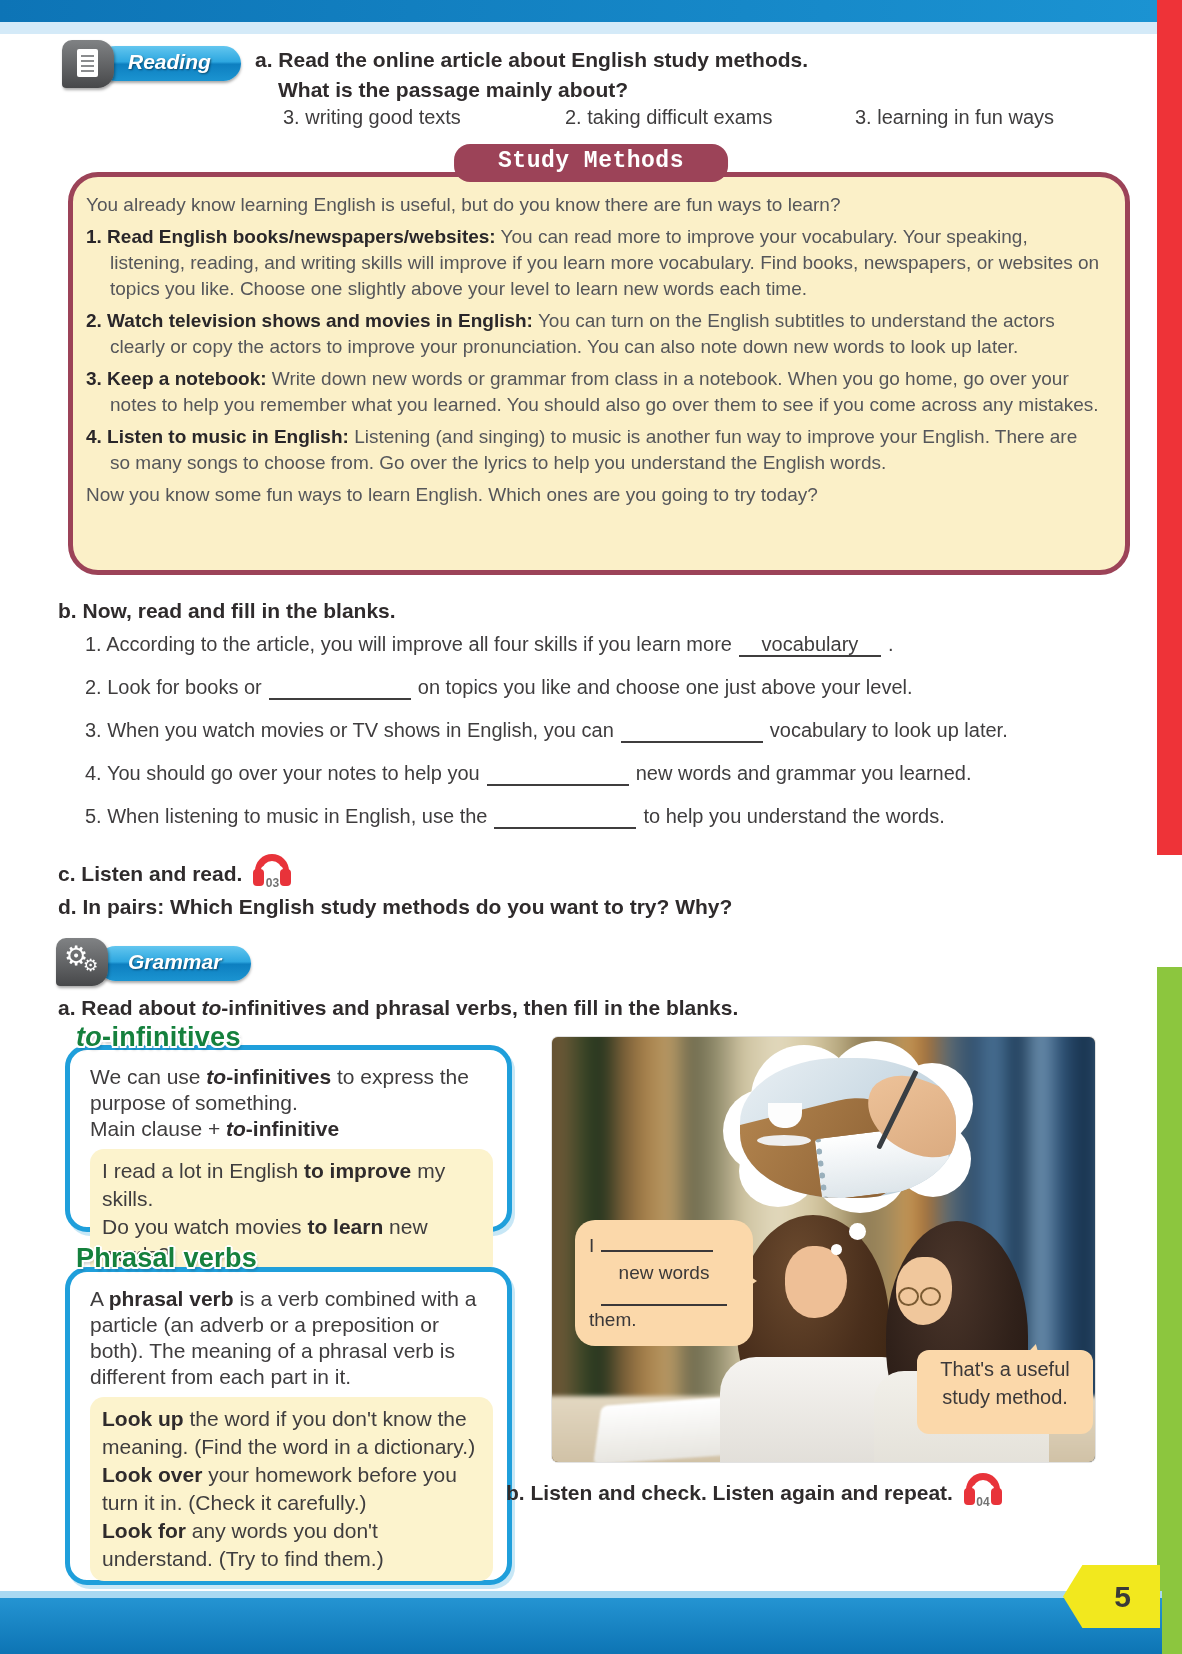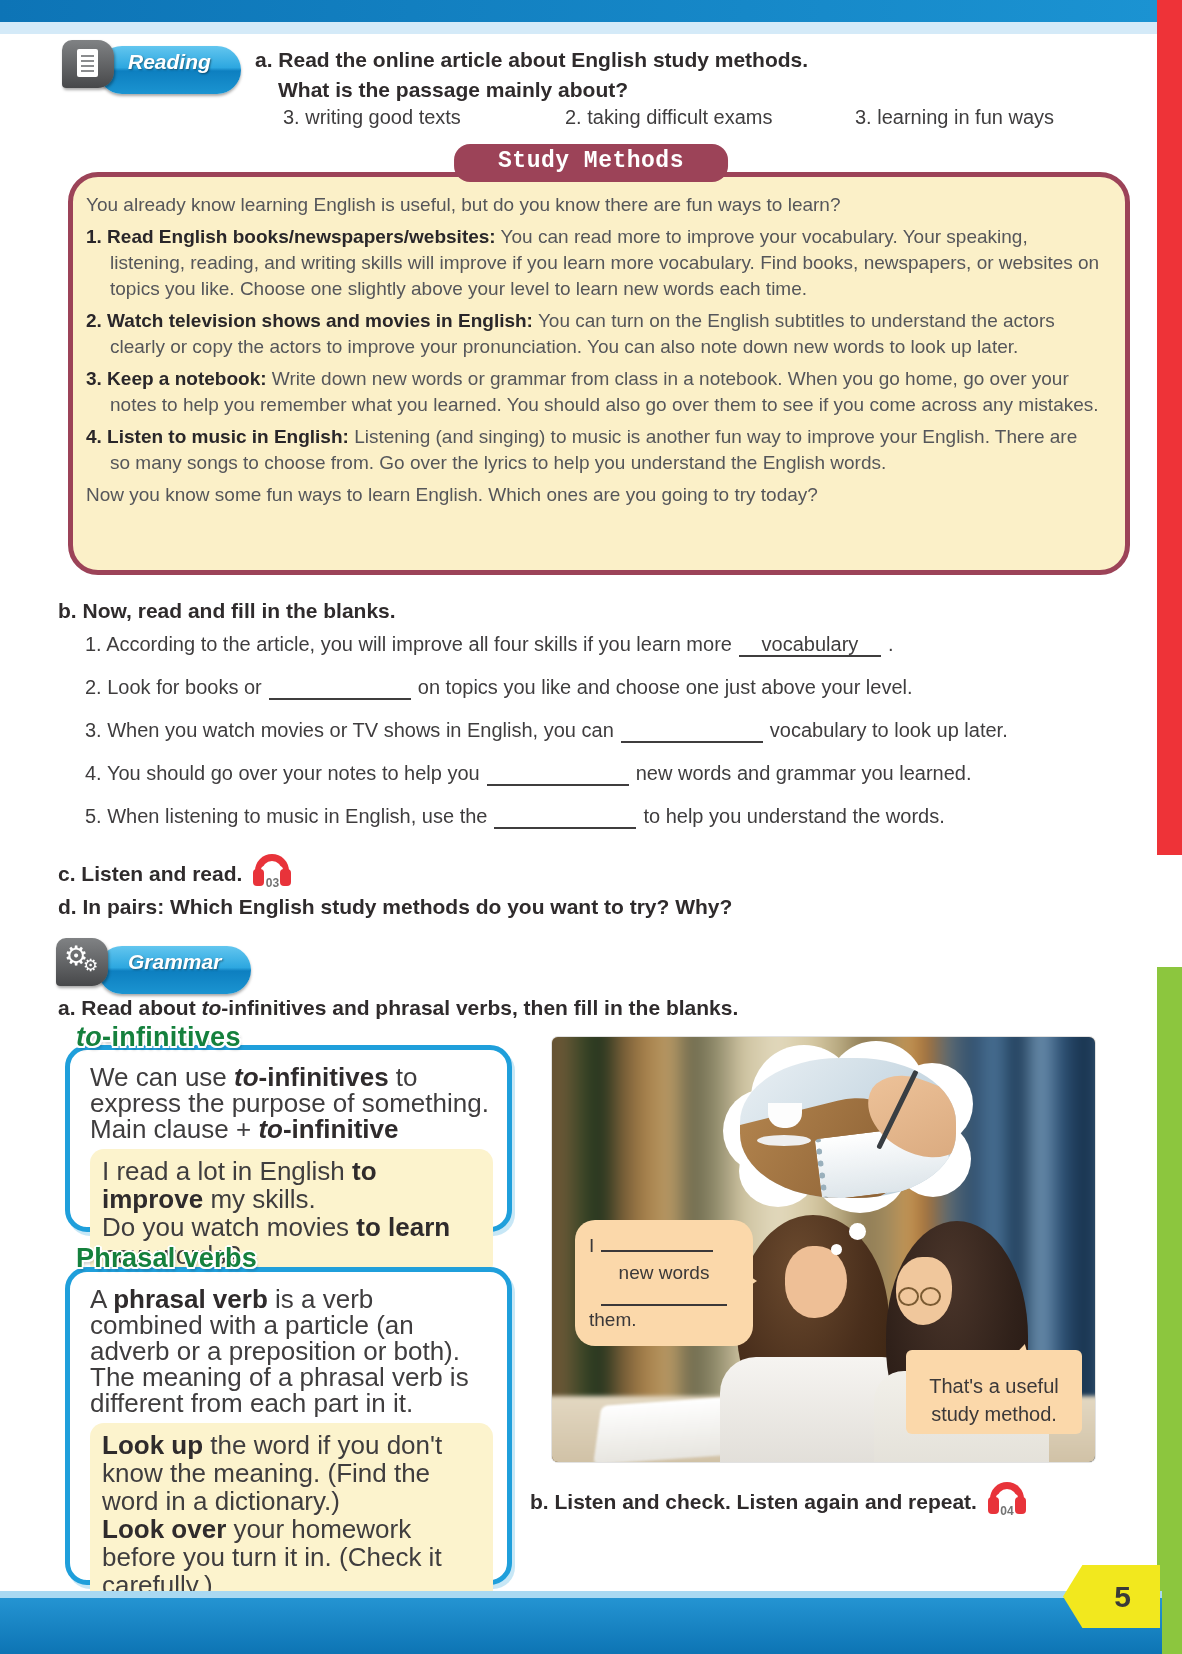--- a/index.html
+++ b/index.html
@@ -22,21 +22,21 @@
   .icon-chip{position:absolute;width:52px;height:48px;background:linear-gradient(180deg,#808284,#47484a);
     border-radius:10px 16px 16px 4px;box-shadow:1px 2px 3px rgba(0,0,0,.35);z-index:2;}
   .doc{position:absolute;left:15px;top:9px;width:21px;height:28px;background:#fff;border-radius:2px;}
   .doc::before{content:"";position:absolute;left:4px;top:6px;right:4px;height:17px;
     background:repeating-linear-gradient(#8a8c8e 0 2px,transparent 2px 5px);}
   .gear1{position:absolute;left:8px;top:2px;font-size:27px;color:#fff;}
   .gear2{position:absolute;left:27px;top:17px;font-size:17px;color:#fff;}
   .pill{position:absolute;display:inline-flex;align-items:center;justify-content:center;
     background:linear-gradient(180deg,#63c6ef 0%,#2da7e0 45%,#0d7fc0 52%,#1b94d1 100%);
     border-radius:999px;color:#fff;font-weight:bold;font-style:italic;font-size:21px;
-    padding:4px 30px 20px;box-shadow:0 2px 3px rgba(0,0,0,.35);text-shadow:1px 1px 2px rgba(0,0,0,.45);z-index:1;}
+    padding:4px 30px 7px;box-shadow:0 2px 3px rgba(0,0,0,.35);text-shadow:1px 1px 2px rgba(0,0,0,.45);z-index:1;}
   
   .task{position:absolute;font-weight:bold;font-size:21px;color:#2f2b2c;line-height:30px;}
   .task .it{font-style:italic;}
   .options{position:absolute;font-size:20px;color:#3f3d3e;}
   .options span{position:absolute;white-space:nowrap;}
   
   .study-box{position:absolute;left:68px;top:172px;width:1062px;height:403px;box-sizing:border-box;
     background:#fbf0c8;border:5px solid #9c4358;border-radius:30px;}
   .study-title{position:absolute;left:50%;top:144px;transform:translateX(-50%);background:#9c4358;
     color:#fff;font-weight:bold;font-size:23px;padding:4px 44px 8px;border-radius:16px;z-index:2;letter-spacing:.5px;font-family:Liberation Mono, monospace;}
@@ -58,21 +58,21 @@
   .cd .pad{position:absolute;top:15px;width:11px;height:17px;background:#e8333a;border-radius:4px;}
   .cd .pl{left:1px;} .cd .pr{left:28px;}
   .cd .lbl{position:absolute;top:3px;left:0;right:0;text-align:center;font-size:8px;font-weight:bold;font-style:italic;color:#fff;}
   .cd .num{position:absolute;top:14px;left:0;right:0;text-align:center;font-size:12px;font-weight:bold;color:#737373;}
   
   .gram-box{position:absolute;background:#fff;border:5px solid #1f9fdb;border-radius:22px;box-sizing:border-box;
     box-shadow:3px 4px 0 rgba(31,159,219,.25);}
   .gbadge{position:absolute;font-weight:bold;font-size:27px;color:#15803d;z-index:3;letter-spacing:.3px;
     text-shadow:2px 0 0 #fff,-2px 0 0 #fff,0 2px 0 #fff,0 -2px 0 #fff,1.5px 1.5px 0 #fff,-1.5px 1.5px 0 #fff,1.5px -1.5px 0 #fff,-1.5px -1.5px 0 #fff,2px 4px 3px rgba(0,0,0,.2);}
   .gbadge .it{font-style:italic;}
-  .gram-inner{position:absolute;left:20px;right:14px;top:14px;font-size:26px;line-height:26px;color:#3f3d3e;}
+  .gram-inner{position:absolute;left:20px;right:14px;top:14px;font-size:21px;line-height:26px;color:#3f3d3e;}
   .gram-inner p{margin:0;}
   .b{font-weight:bold;color:#2f2b2c;}
   .bi{font-weight:bold;font-style:italic;color:#2f2b2c;}
   .example-box{background:#fcf3cd;border-radius:14px;padding:8px 12px;margin-top:7px;line-height:28px;}
   
   .photo{position:absolute;left:552px;top:1037px;width:543px;height:425px;border-radius:6px;overflow:hidden;
     background:#c9b089;box-shadow:0 0 0 1px #e2e2e2;}
   .ph-bg{position:absolute;inset:-14px;filter:blur(7px);
     background:linear-gradient(90deg,#57452b 0%,#6e5a38 4%,#3a4526 8%,#23331e 11%,#7a5f38 15%,#a8824c 19%,#b99a66 23%,#6e6a4e 27%,#8f8a6a 31%,#cfc4a2 36%,#e2d9bd 42%,#d6c9a4 48%,#b7a87f 53%,#8f7c55 57%,#a08a5e 61%,#c49554 65%,#a5713a 68%,#5a6a74 72%,#31506e 76%,#4a7296 80%,#1d3a56 84%,#6f93b2 88%,#2a4d70 92%,#16304a 96%,#3e648a 100%);}
   .ph-table{position:absolute;left:-10px;right:-10px;bottom:-6px;height:72px;filter:blur(2px);
@@ -115,22 +115,22 @@
   .tail2{position:absolute;left:279px;top:207px;width:11px;height:11px;background:#fff;border-radius:50%;}
   
   .bubble-fill{position:absolute;left:23px;top:183px;width:178px;height:126px;background:#fbd8aa;border-radius:20px;
     padding:12px 14px;box-sizing:border-box;font-size:19px;color:#3b3839;z-index:4;}
   .bubble-fill::after{content:"";position:absolute;right:-15px;top:50px;border:11px solid transparent;border-left:17px solid #fbd8aa;}
   .bf-line1{display:flex;align-items:baseline;}
   .bf-blank1{display:inline-block;width:112px;border-bottom:2px solid #3b3839;height:18px;margin-left:7px;}
   .bf-line2{text-align:center;margin-top:5px;}
   .bf-blank2{display:block;width:126px;border-bottom:2px solid #3b3839;height:20px;margin:0 auto;}
   .bf-line4{text-align:left;margin-top:3px;}
-  .bubble-say{position:absolute;left:354px;top:313px;width:176px;height:84px;background:#fbd8aa;border-radius:6px;
-    padding:22px 6px;box-sizing:border-box;text-align:center;font-size:20px;line-height:28px;color:#3b3839;z-index:4;}
+  .bubble-say{position:absolute;left:365px;top:313px;width:176px;height:84px;background:#fbd8aa;border-radius:12px;
+    padding:5px 6px;box-sizing:border-box;text-align:center;font-size:20px;line-height:28px;color:#3b3839;z-index:4;}
   .bubble-say::before{content:"";position:absolute;top:-15px;left:62%;border:9px solid transparent;border-bottom:16px solid #fbd8aa;transform:rotate(14deg);}
 </style>
 </head>
 <body>
 
 <div class="top-bar"></div>
 <div class="top-bar-light"></div>
 <div class="edge-red"></div>
 <div class="edge-green"></div>
 <div class="bottom-bar"></div>
@@ -261,15 +261,15 @@
     <span class="bf-blank2"></span>
     <div class="bf-line4">them.</div>
   </div>
 
   <div class="bubble-say">
     <span>That's a useful</span><br>
     <span>study method.</span>
   </div>
 </div>
 
-<div class="task" style="left:530px;top:1473px;margin-top:9px;">
+<div class="task" style="left:506px;top:1473px;">
   <span>b. Listen and check. Listen again and repeat.</span><span class="cd"><span class="arc"></span><span class="core"></span><span class="pad pl"></span><span class="pad pr"></span><span class="lbl">CD1</span><span class="num">04</span></span>
 </div>
 
 </body></html>

